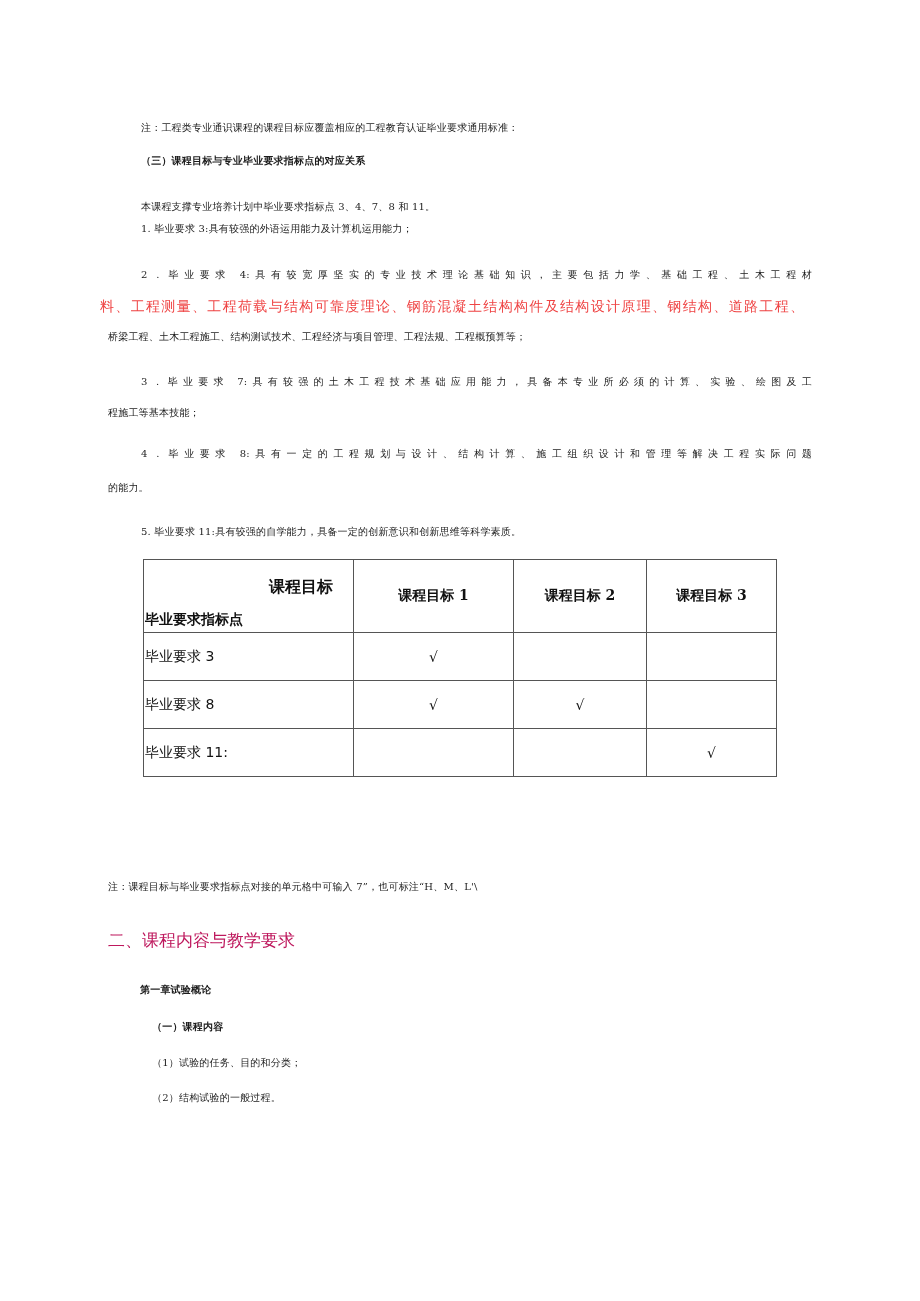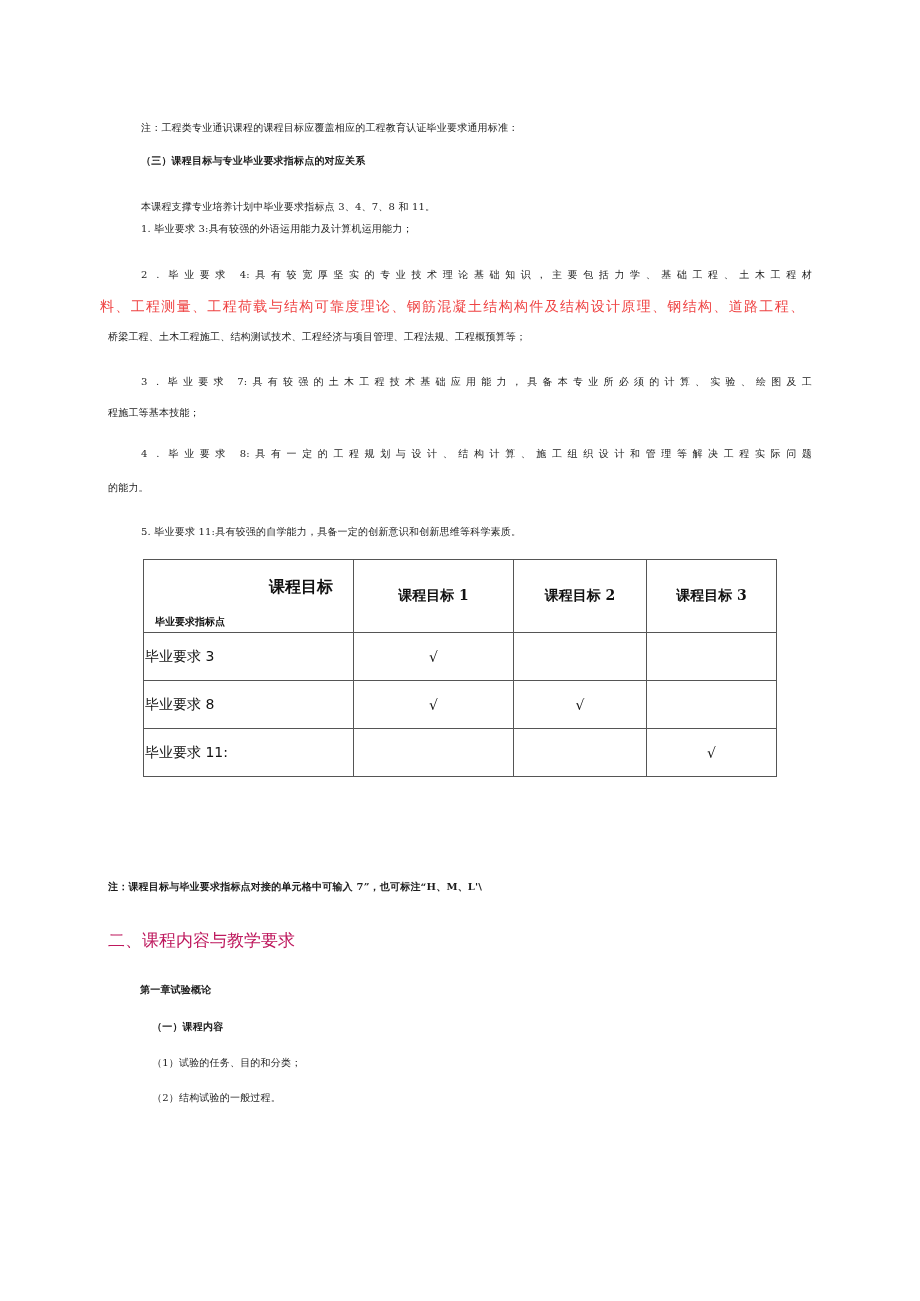--- a/index.html
+++ b/index.html
@@ -65,22 +65,21 @@
       font-family: "DejaVu Sans", "Liberation Sans", sans-serif;
       font-weight: bold;
       font-size: 16px;
     }
     .diag-bottom {
       position: absolute;
       left: 1px;
       bottom: 3px;
       font-family: "DejaVu Sans", "Liberation Sans", sans-serif;
       font-weight: bold;
-      font-size: 10px;
-      padding-left: 10px;
+      font-size: 14px;
     }
     .colhead {
       text-align: center;
       font-weight: bold;
       font-family: "DejaVu Serif", "Liberation Serif", serif;
       font-size: 14px;
     }
     .rowlabel {
       font-family: "DejaVu Sans", "Liberation Sans", sans-serif;
       font-size: 14px;
@@ -154,21 +153,21 @@
   </tr>
   <tr class="row">
     <td class="rowlabel">毕业要求 11:</td>
     <td class="mark"></td>
     <td class="mark"></td>
     <td class="mark">√</td>
   </tr>
 </tbody>
   </table>
 
-<div class="abs p" style="left:108px; top:879px;font-weight:bold;">注：课程目标与毕业要求指标点对接的单元格中可输入 7”，也可标注“H、M、L'\</div>
+<div class="abs p" style="left:108px; top:879px;">注：课程目标与毕业要求指标点对接的单元格中可输入 7”，也可标注“H、M、L'\</div>
 
 <div class="abs sans" style="left:108px; top:930px; font-size:17px; line-height:20px; color:#be185d;">二、课程内容与教学要求</div>
 
 <div class="abs p sans bold" style="left:140px; top:982px;">第一章试验概论</div>
 
 <div class="abs p sans bold" style="left:152px; top:1019px;">（一）课程内容</div>
 
 <div class="abs p" style="left:152px; top:1055px;">（1）试验的任务、目的和分类；</div>
 <div class="abs p" style="left:152px; top:1090px;">（2）结构试验的一般过程。</div>
 

